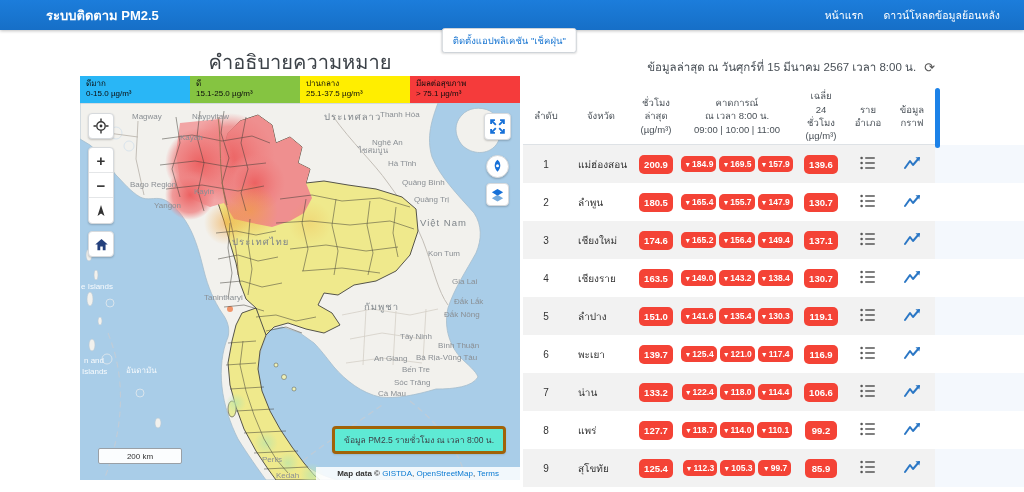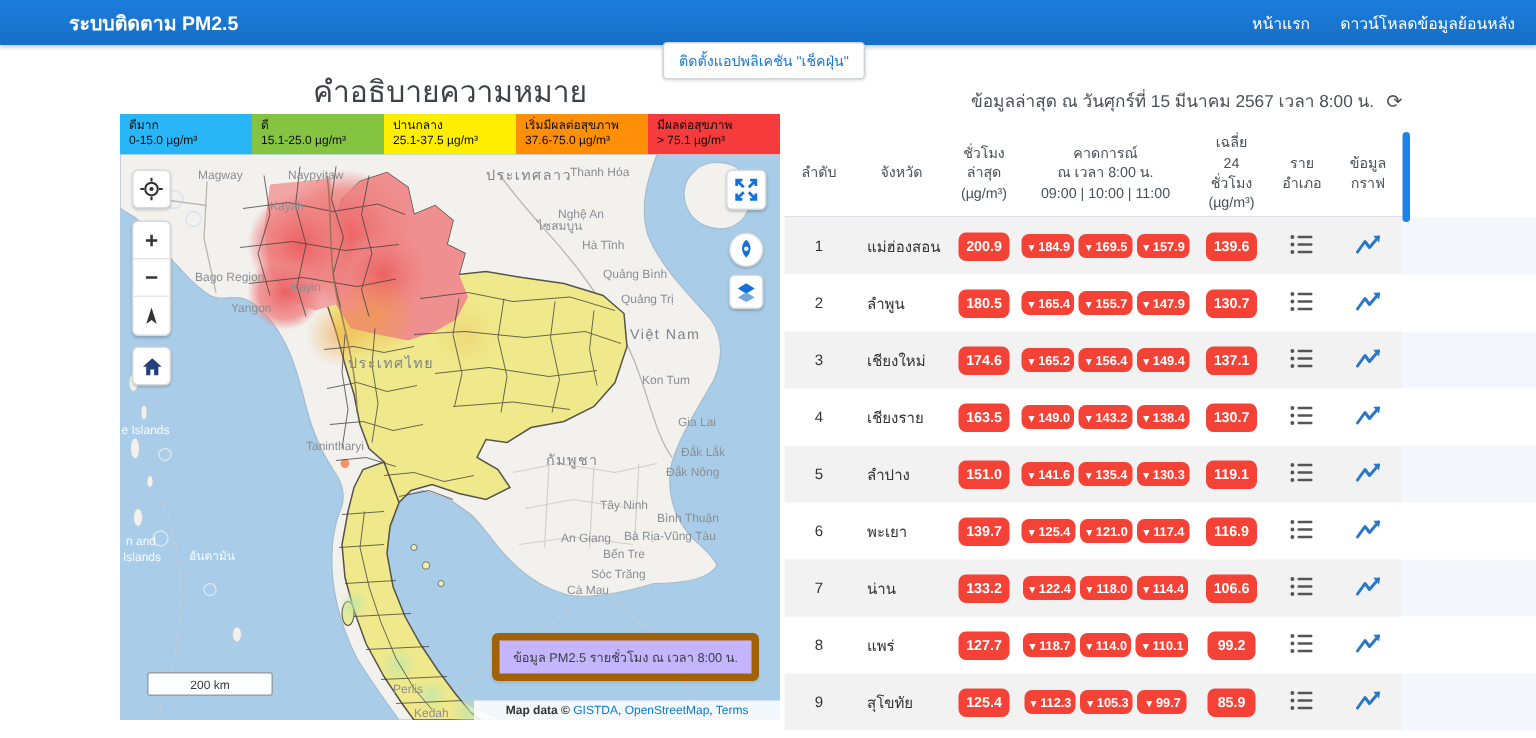--- a/index.html
+++ b/index.html
@@ -5,21 +5,21 @@
   * { margin:0; padding:0; box-sizing:border-box; }
   html,body { width:1024px; height:492px; overflow:hidden; background:#fff;
     font-family:"Liberation Sans","DejaVu Sans",sans-serif; }
   .page { position:relative; width:1024px; height:492px; background:#fff; }
 
   
   .navbar { position:absolute; left:0; top:0; width:1024px; height:30px;
     background:linear-gradient(#1c7ddb,#166fc7); display:flex; align-items:center;
     box-shadow:0 1px 3px rgba(0,0,0,.25); z-index:30;padding-left:32px; }
   .brand { color:#fff; font-weight:bold; font-size:13px; margin-left:14px; }
-  .nav-links { margin-left:auto; margin-right:14px; display:flex; gap:20px; }
+  .nav-links { margin-left:auto; margin-right:24px; display:flex; gap:20px; }
   .nav-link { color:#fff; font-size:10.5px; cursor:pointer; }
 
   .install-btn { position:absolute; left:50%; transform:translateX(-52%); top:28px;
     background:#fff; border:1px solid #cfd4d9; border-radius:3px; color:#1976d2;
     font-size:9.5px; padding:4px 10px; z-index:31; box-shadow:0 1px 2px rgba(0,0,0,.12); cursor:pointer; }
 
   
   .left-col { position:absolute; left:80px; top:50px; width:440px; }
   .legend-title { text-align:center; font-size:20px; color:#3c4248; font-weight:500; height:26px; line-height:24px; }
   .legend { display:flex; width:440px; height:27px; }
@@ -42,21 +42,21 @@
   .zoom-btn { width:100%; height:25px; display:flex; align-items:center; justify-content:center;
     font-size:15px; font-weight:bold; color:#333; border-bottom:1px solid #e4e6e8; cursor:pointer; }
   .zoom-btn:last-child { border-bottom:none; }
   .ctl-home { left:8px; top:128px; width:26px; height:26px; }
   .ctl-fullscreen { right:9px; top:10px; width:27px; height:27px; }
   .ctl-logo { right:11px; top:52px; width:23px; height:23px; border-radius:50%; }
   .ctl-layers { right:11px; top:80px; width:23px; height:23px; }
 
   .scalebar { position:absolute; left:18px; bottom:16px; width:84px; height:16px; background:rgba(255,255,255,.95);
     border:1px solid #9aa0a6; border-radius:2px; font-size:8px; color:#333; display:flex; align-items:center; justify-content:center; }
-  .map-note { position:absolute; right:14px; bottom:26px; background:#c4b5fd; border:5px solid #a16207; border-radius:4px;
+  .map-note { position:absolute; right:14px; bottom:26px; background:#5eead4; border:3px solid #a16207; border-radius:4px;
     font-size:8.5px; color:#3c4248; padding:4px 9px; box-shadow:0 1px 2px rgba(0,0,0,.1); }
   .attribution { position:absolute; right:0; bottom:0; background:rgba(255,255,255,.85); font-size:8px; color:#333;
     padding:2px 21px; }
   .attribution b { font-weight:bold; }
   .attribution a { color:#0a7ad2; text-decoration:none; cursor:pointer; }
 
   
   .right-col { position:absolute; left:523px; top:50px; width:501px; height:442px; }
   .table-title { width:412px; text-align:right; font-size:11.5px; color:#495057; margin-top:8px; padding-left:14px; }
   .refresh-ic { font-size:13px; color:#555; margin-left:8px; cursor:pointer; vertical-align:-1px; display:inline-block; }
@@ -103,24 +103,20 @@
           <span class="lv">ดีมาก</span>
           <span class="lv">0-15.0 µg/m³</span>
         </div>
         <div class="legend-cell" style="background: rgb(133, 196, 65);">
           <span class="lv">ดี</span>
           <span class="lv">15.1-25.0 µg/m³</span>
         </div>
         <div class="legend-cell" style="background: rgb(255, 238, 0);">
           <span class="lv">ปานกลาง</span>
           <span class="lv">25.1-37.5 µg/m³</span>
-        </div>
-        <div class="legend-cell" style="background: rgb(255, 143, 7);">
-          <span class="lv">เริ่มมีผลต่อสุขภาพ</span>
-          <span class="lv">37.6-75.0 µg/m³</span>
         </div>
         <div class="legend-cell" style="background: rgb(245, 59, 59);">
           <span class="lv">มีผลต่อสุขภาพ</span>
           <span class="lv">&gt; 75.1 µg/m³</span>
         </div>
       </div>
 
     <div class="map">
       <svg class="base" width="440" height="377" viewBox="0 0 440 377">
         <defs>

